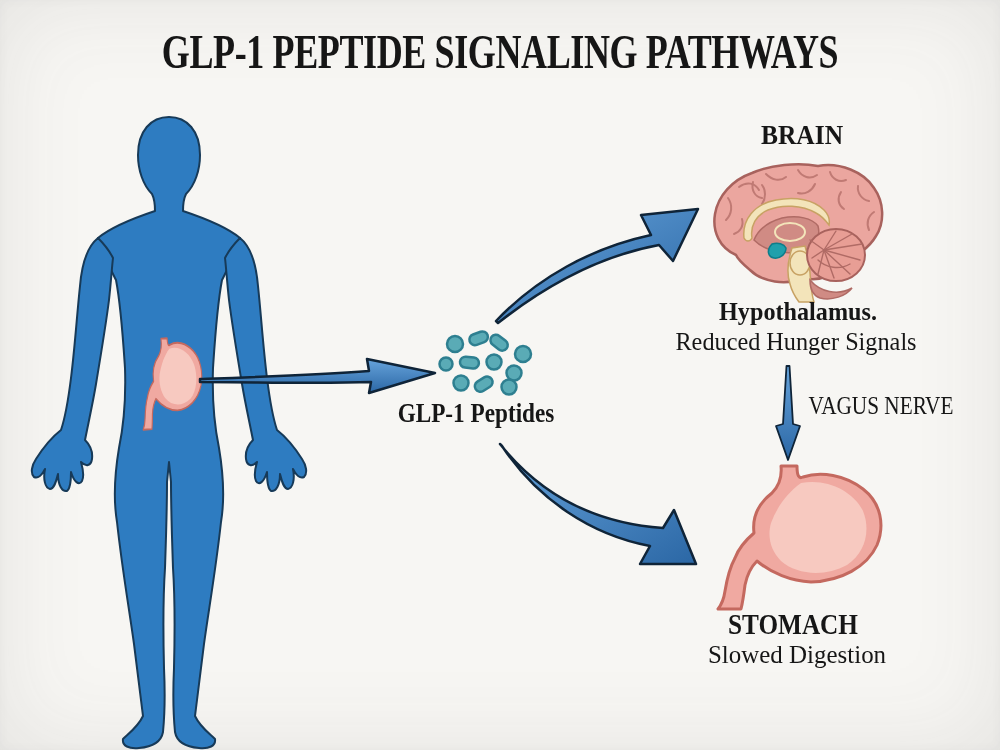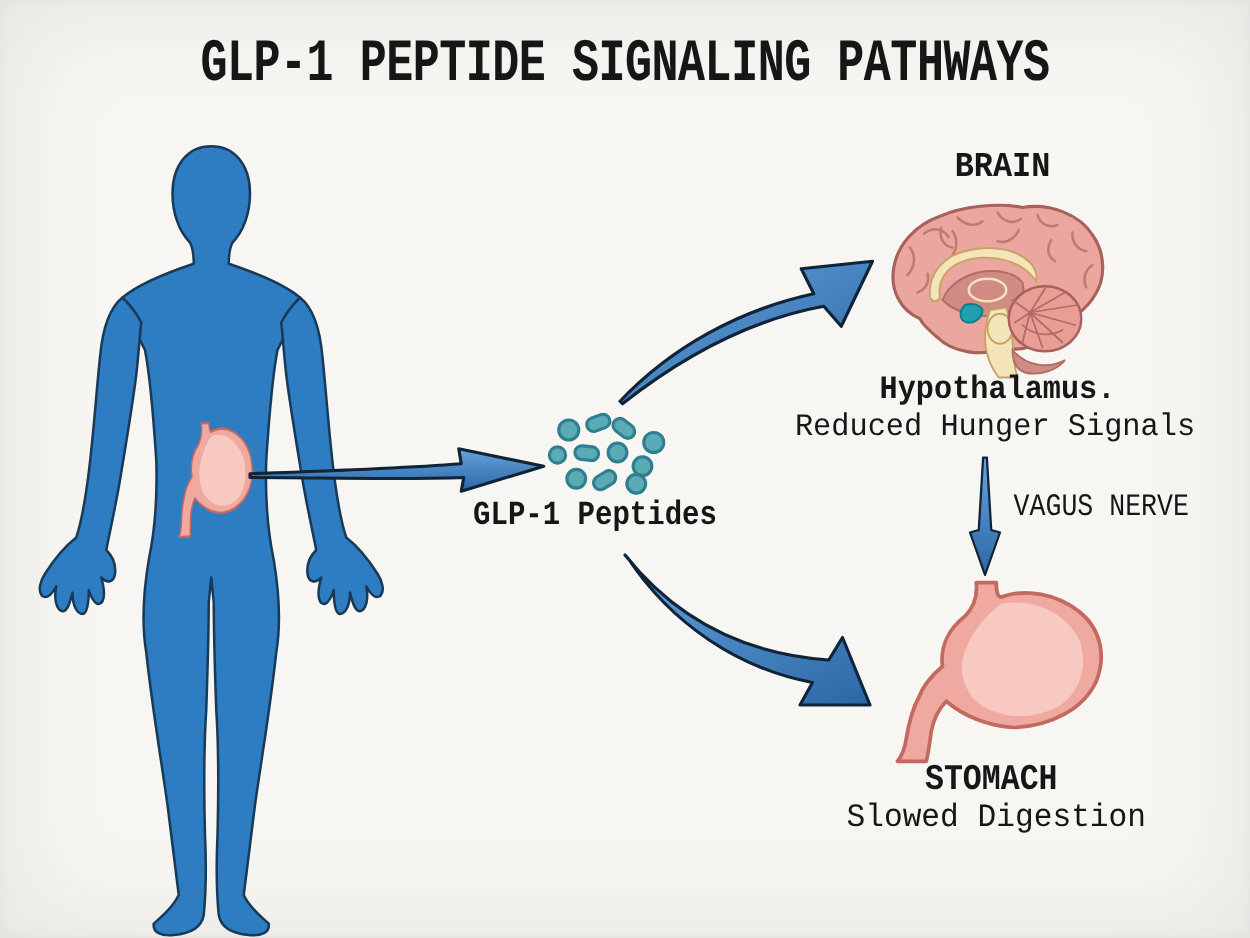--- a/index.html
+++ b/index.html
@@ -1,19 +1,19 @@
 <!DOCTYPE html>
 <html style="--bg: #f7f6f3; --ink: #161616; --body-blue: #2e7cc1; --body-outline: #173a58; --arrow-light: #66a3db; --arrow-dark: #2b67a5; --arrow-outline: #0f2438; --peptide-fill: #5aabb6; --peptide-outline: #2e7f90; --organ-pink: #f0a9a1; --organ-pink-light: #f7c9c0; --organ-outline: #c4695f; --brain-pink: #eba69f; --brain-inner: #d08b84; --brain-cream: #f3e4ba; --hypothalamus-teal: #1fa0ac;"><head>
 <meta charset="utf-8">
 <style>
   html,body{margin:0;padding:0;background:#e8e6e2;}
   .stage{
     position:relative;width:1000px;height:750px;overflow:hidden;
     background:var(--bg,#f7f6f3);
-    font-family:Liberation Mono, monospace;
+    font-family:Liberation Serif, serif;
     box-shadow:inset 0 0 90px rgba(70,70,70,.10), inset 0 0 10px rgba(70,70,70,.05);
     text-align:center;
   }
   .lbl{
     position:absolute;white-space:nowrap;color:var(--ink,#161616);
     transform:translateX(-50%);line-height:1.05;
   }
   .b{font-weight:bold;}
   .title{top:27px;left:500px;font-size:48px;font-weight:bold;
     transform:translateX(-50%) scaleX(.75);letter-spacing:-.5px;}

